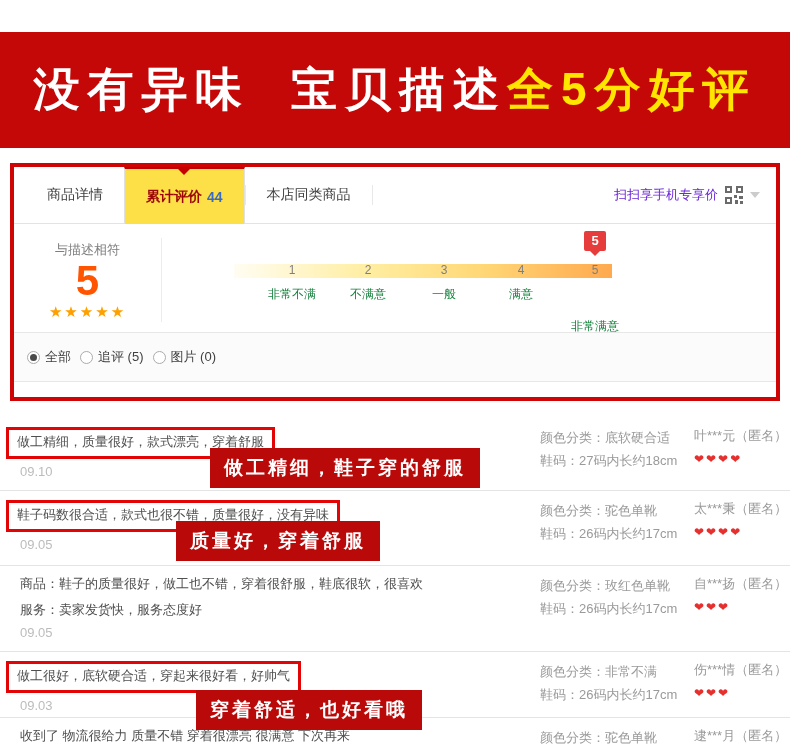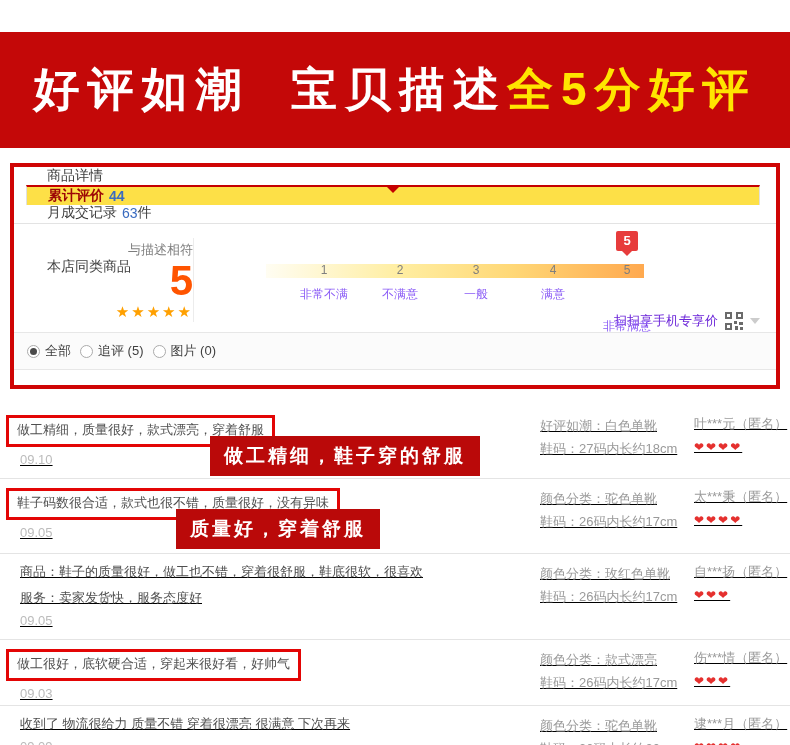--- a/index.html
+++ b/index.html
@@ -34,21 +34,20 @@
     background: #fff;
   }
 
   
   .tabbar {
     display: flex;
     align-items: stretch;
     height: 57px;
     border-bottom: 1px solid #e3e3e3;
     padding: 0 16px 0 12px;
-    flex-direction: column;
   }
   .tab {
     display: flex;
     align-items: center;
     padding: 0 21px;
     font-size: 14px;
     color: #3f3f3f;
     cursor: pointer;
     position: relative;
   }
@@ -85,22 +84,22 @@
   .qr-caret {
     width: 0; height: 0;
     border-left: 5px solid transparent;
     border-right: 5px solid transparent;
     border-top: 6px solid #cccccc;
   }
 
   
   .rating-row { display: flex; padding: 14px 0 10px 0; }
   .score-block {
-    width: 180px;
-    text-align: right;
+    width: 148px;
+    text-align: center;
     border-right: 1px solid #ececec;
     padding-top: 3px;
     flex-shrink: 0;
   }
   .score-label { color: #7d7d7d; font-size: 13px; }
   .score-num { color: #ff5400; font-size: 42px; font-weight: bold; line-height: 1.05; }
   .score-stars { color: #ffa000; font-size: 15px; letter-spacing: 2px; }
 
   .scale { flex: 1; position: relative; height: 84px; }
   .scale-bar {
@@ -116,21 +115,21 @@
     text-align: center;
     font-size: 12px;
     color: #7f7f7f;
   }
   .pt-label {
     position: absolute;
     top: 48px;
     width: 84px;
     text-align: center;
     font-size: 12px;
-    color: #8b5cf6;
+    color: #15803d;
   }
   .pt-num.p1 { left: calc(72px + 58px - 11px); }
   .pt-num.p2 { left: calc(72px + 134px - 11px); }
   .pt-num.p3 { left: calc(72px + 210px - 11px); }
   .pt-num.p4 { left: calc(72px + 287px - 11px); }
   .pt-num.p5 { left: calc(72px + 361px - 11px); }
   .pt-label.p1 { left: calc(72px + 58px - 42px); }
   .pt-label.p2 { left: calc(72px + 134px - 42px); }
   .pt-label.p3 { left: calc(72px + 210px - 42px); }
   .pt-label.p4 { left: calc(72px + 287px - 42px); }
@@ -156,21 +155,21 @@
     width: 0; height: 0;
     border-left: 5px solid transparent;
     border-right: 5px solid transparent;
     border-top: 5px solid #e73c3c;
   }
 
   
   .filter-bar {
     display: flex;
     align-items: center;
-    height: 38px;
+    height: 50px;
     background: #fbfbfb;
     border-top: 1px solid #e7e7e7;
     border-bottom: 1px solid #e7e7e7;
     padding: 0 13px;
     font-size: 13px;
     color: #3f3f3f;
   }
   .radio-opt { display: flex; align-items: center; gap: 5px; margin-right: 9px; cursor: pointer; }
   .radio-circle {
     width: 13px; height: 13px;
@@ -205,21 +204,20 @@
   }
   .panel-bottom-space { height: 15px; background: #fff; }
 
   
   .reviews { margin-top: 17px; }
   .review {
     position: relative;
     display: flex;
     padding: 9px 0 8px 20px;
     border-bottom: 1px solid #e4e4e4;
-    text-decoration: underline;
   }
   .review.h0 { height: 73px; }
   .review.h1 { height: 75px; }
   .review.h2 { height: 86px; }
   .review.h3 { height: 66px; }
   .review.h4 { height: 60px; border-bottom: none; }
 
   .rv-left { width: 520px; flex-shrink: 0; padding-right: 8px; }
   .rv-text { font-size: 13px; color: #4f4f4f; line-height: 1.45; }
   .rv-text.boxed {
@@ -247,39 +245,34 @@
   .review.h3 .rv-banner { left: 196px; bottom: -13px; }
 
   .rv-meta { width: 150px; flex-shrink: 0; color: #9a9a9a; font-size: 13px; line-height: 1.75; }
   .rv-user { flex: 1; color: #9a9a9a; font-size: 13px; padding-left: 4px; }
   .rank-hearts { color: #e5302e; font-size: 12px; letter-spacing: 2px; margin-top: 7px; }
 </style>
 </head>
 <body>
 
 <div class="top-banner">
-  <span class="white-part">好评如潮  宝贝描述</span>
+  <span class="white-part">没有异味  宝贝描述</span>
   <span class="yellow-part">全5分好评</span>
 </div>
 
 <div class="panel">
 
   <div class="tabbar">
     <div class="tab">
       <span>商品详情</span>
     </div>
     <div class="tab active">
       <span class="active-tab-marker"></span>
       <span>累计评价</span>
       <span class="count">44</span>
-    </div>
-    <div class="tab">
-      <span>月成交记录</span>
-      <span class="count">63</span>
-      <span>件</span>
     </div>
     <div class="tab-divider"></div>
     <div class="tab">
       <span>本店同类商品</span>
     </div>
     <div class="tab-divider"></div>
 
     <div class="qr-area">
       <span>扫扫享手机专享价</span>
       <svg width="18" height="18" viewBox="0 0 18 18">
@@ -345,21 +338,21 @@
 </div>
 
 <div class="reviews">
 
   <div class="review h0">
     <div class="rv-left">
       <div class="rv-text boxed">做工精细，质量很好，款式漂亮，穿着舒服</div>
       <div class="rv-date">09.10</div>
     </div>
     <div class="rv-meta">
-      <div>好评如潮：白色单靴</div>
+      <div>颜色分类：底软硬合适</div>
       <div>鞋码：27码内长约18cm</div>
     </div>
     <div class="rv-user">
       <div>叶***元（匿名）</div>
       <div class="rank-hearts">❤❤❤❤</div>
     </div>
     <div class="rv-banner">做工精细，鞋子穿的舒服</div>
   </div>
 
   <div class="review h1">
@@ -393,27 +386,28 @@
       <div class="rank-hearts">❤❤❤</div>
     </div>
   </div>
 
   <div class="review h3">
     <div class="rv-left">
       <div class="rv-text boxed">做工很好，底软硬合适，穿起来很好看，好帅气</div>
       <div class="rv-date">09.03</div>
     </div>
     <div class="rv-meta">
-      <div>颜色分类：款式漂亮</div>
+      <div>颜色分类：非常不满</div>
       <div>鞋码：26码内长约17cm</div>
     </div>
     <div class="rv-user">
       <div>伤***情（匿名）</div>
       <div class="rank-hearts">❤❤❤</div>
     </div>
+    <div class="rv-banner">穿着舒适，也好看哦</div>
   </div>
 
   <div class="review h4">
     <div class="rv-left">
       <div class="rv-text">收到了 物流很给力 质量不错 穿着很漂亮 很满意 下次再来</div>
       <div class="rv-date">09.09</div>
     </div>
     <div class="rv-meta">
       <div>颜色分类：驼色单靴</div>
       <div>鞋码：30码内长约20cm</div>

